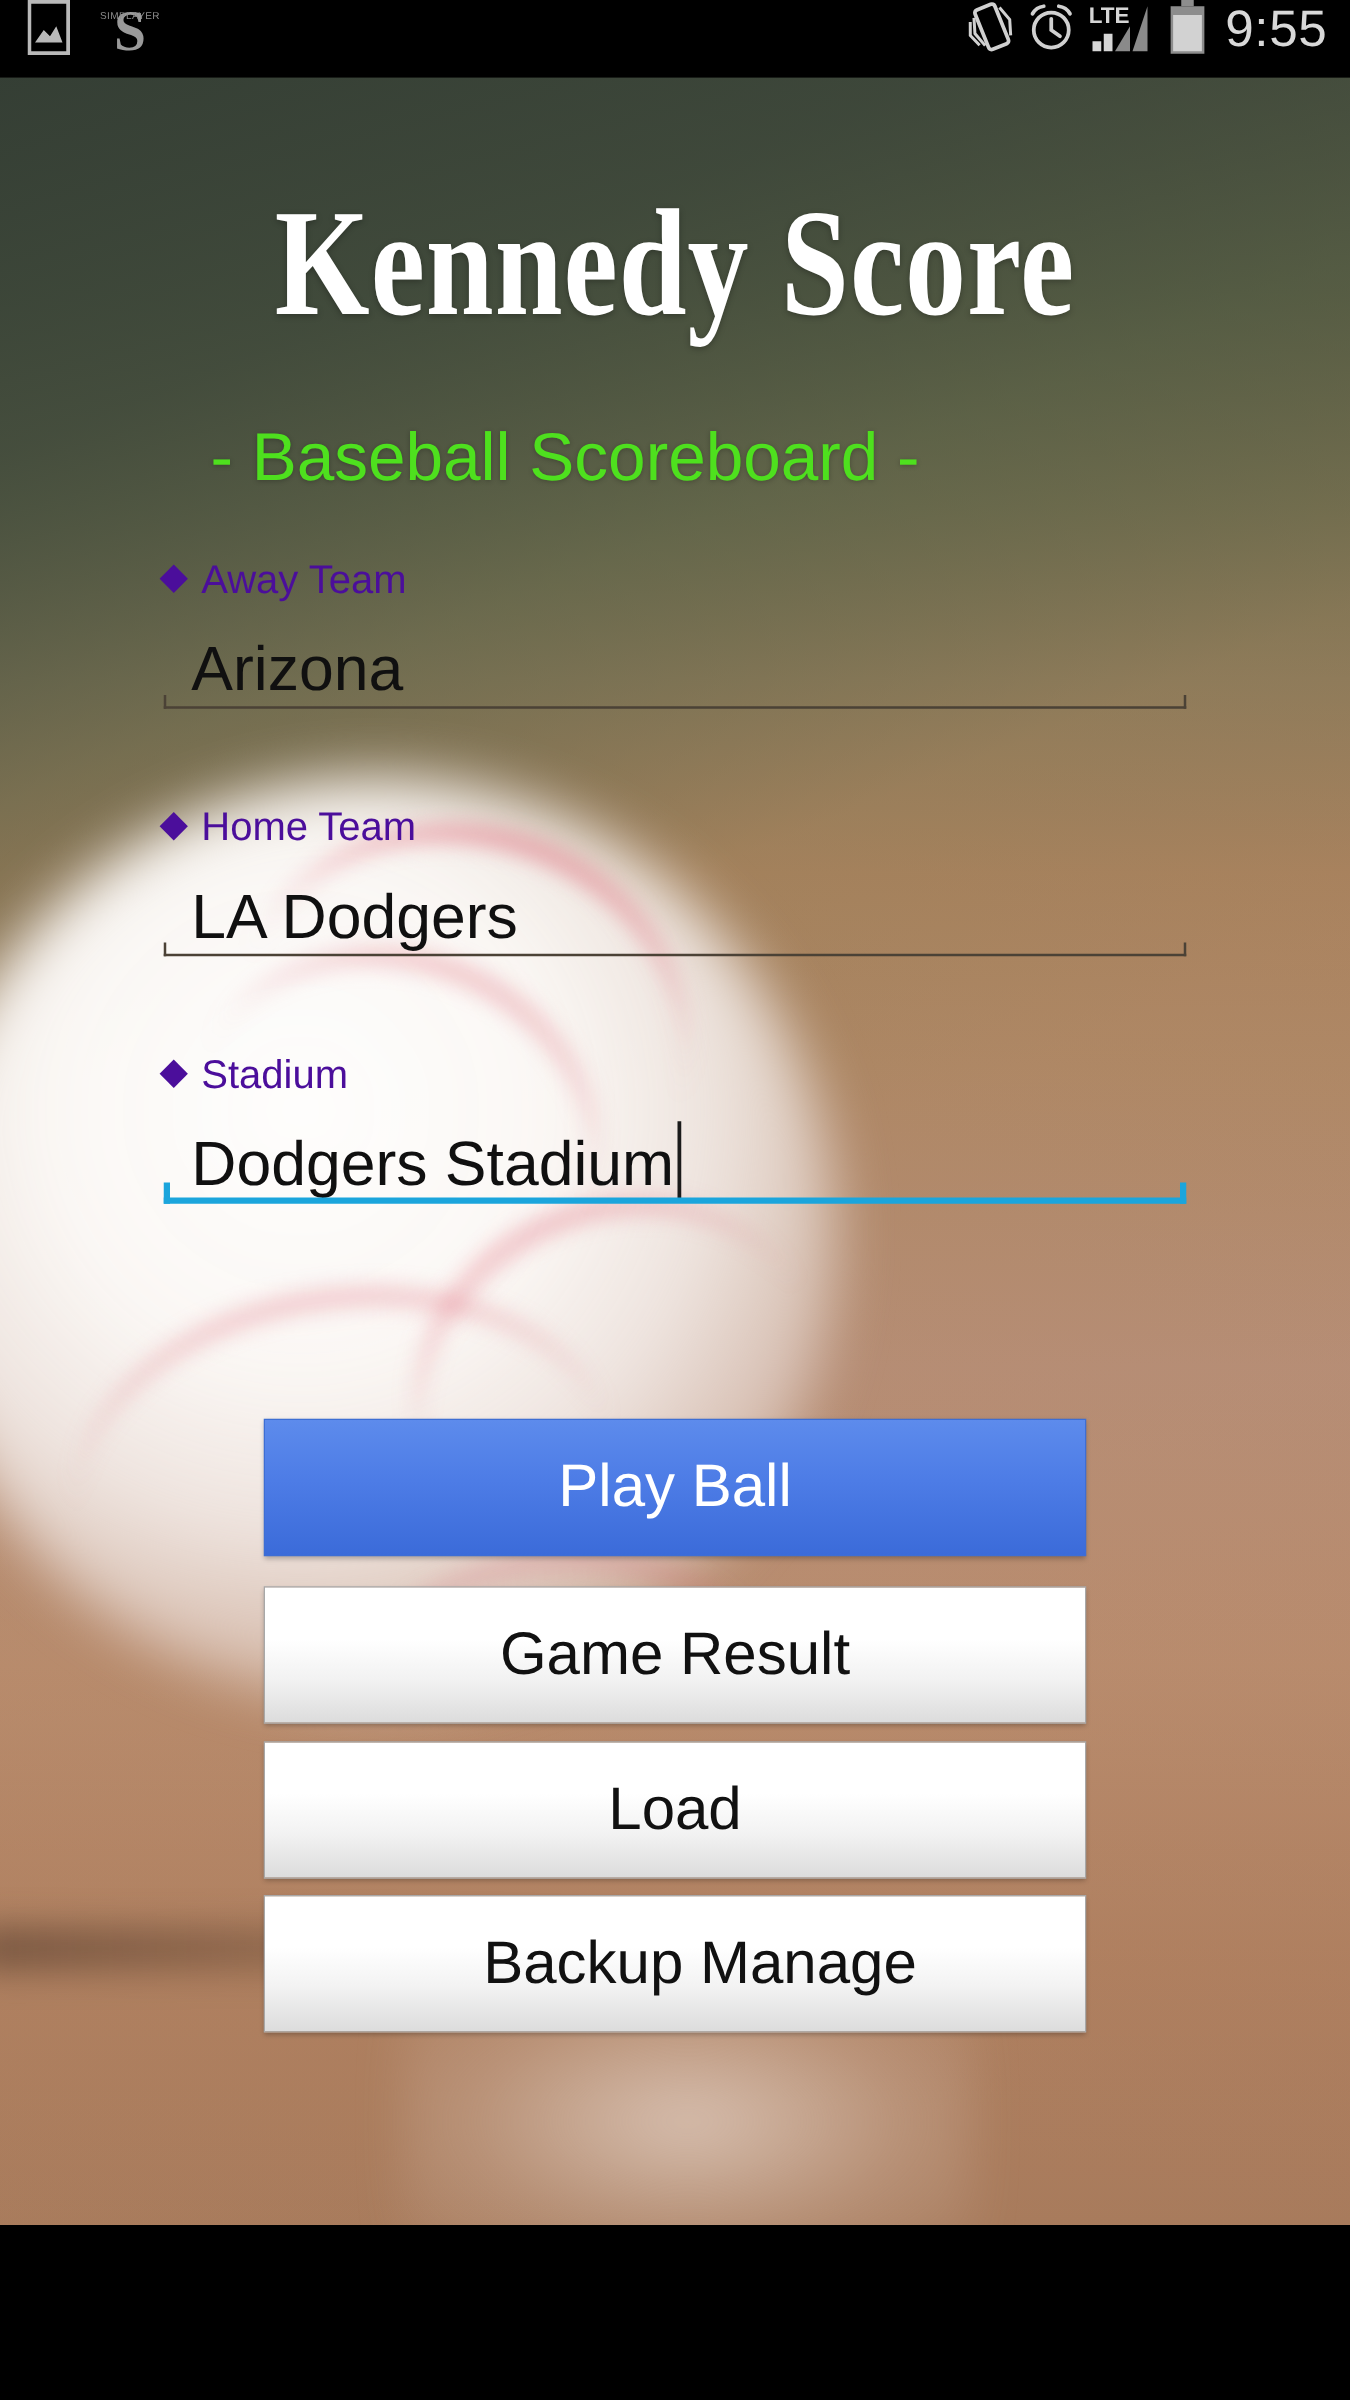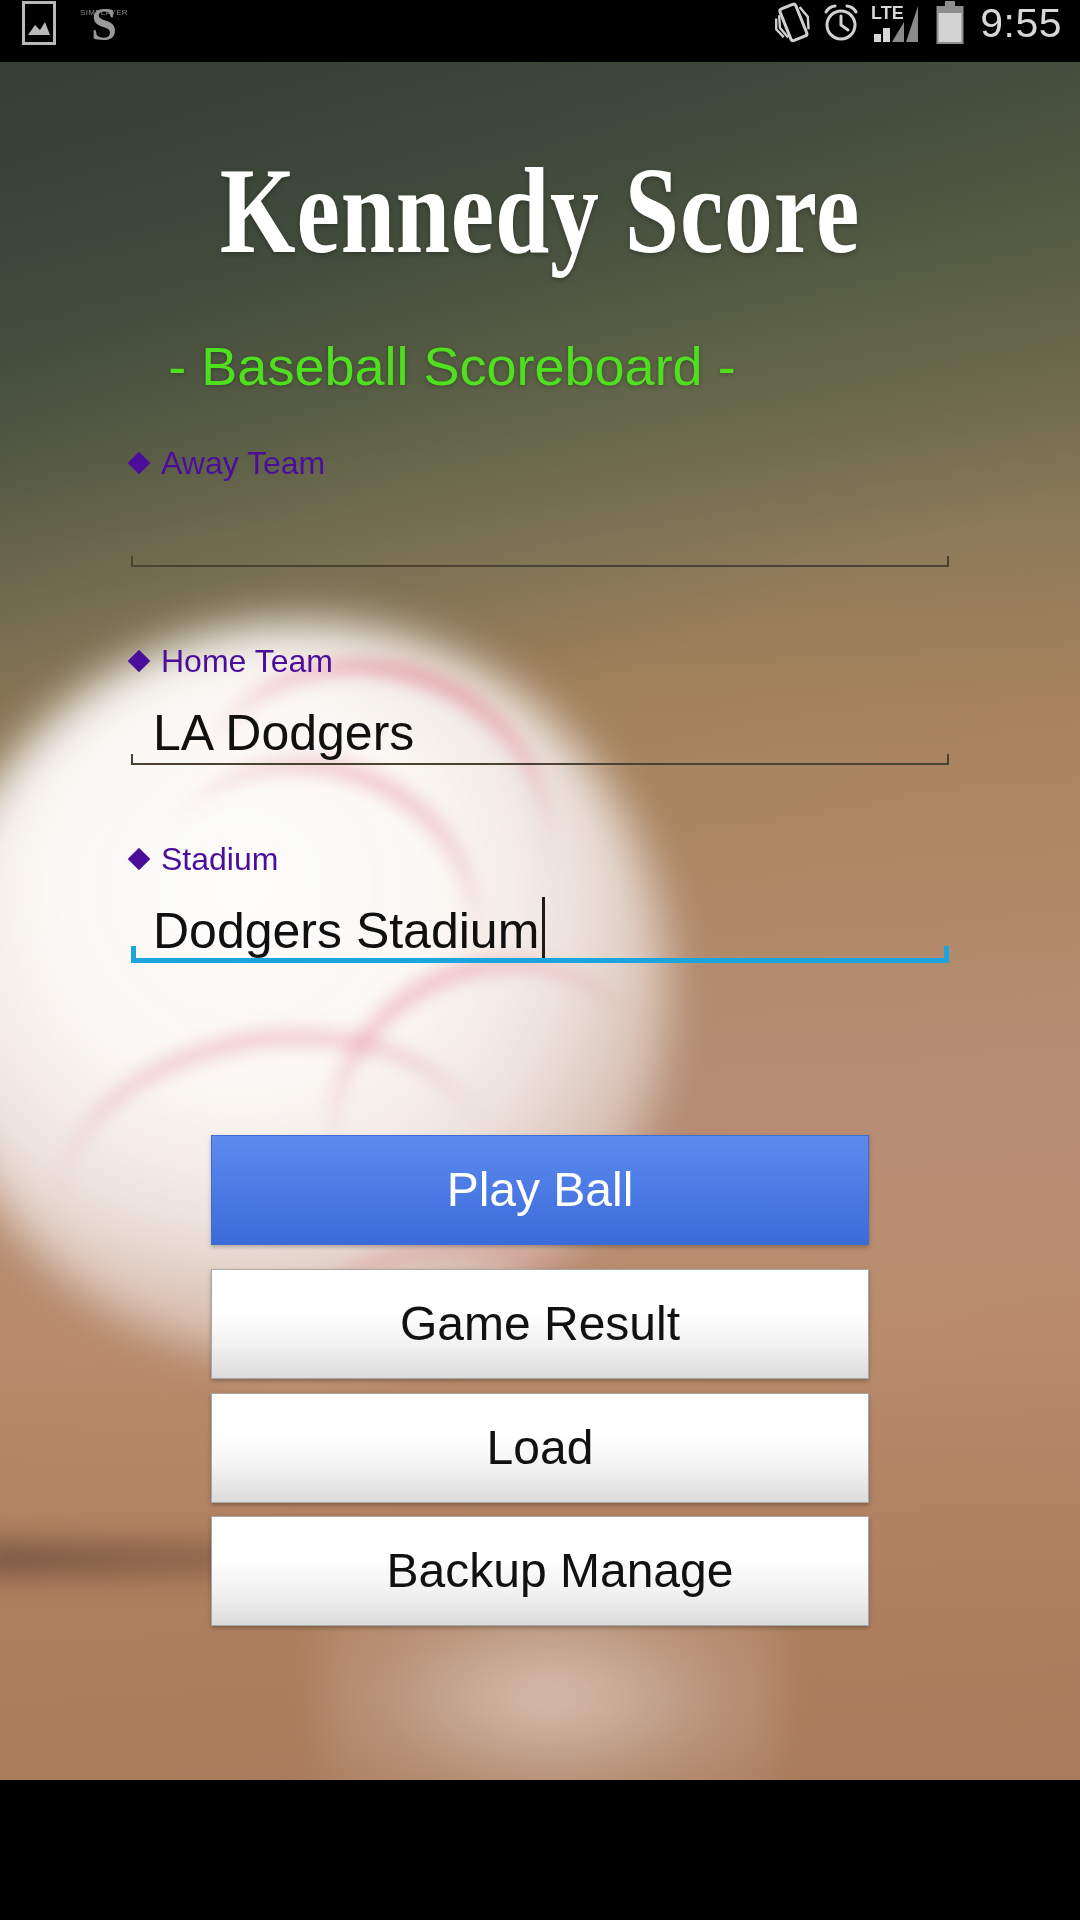--- a/index.html
+++ b/index.html
@@ -270,20 +270,21 @@
 
       <div id="app-title">Kennedy Score</div>
       <div id="app-subtitle">- Baseball Scoreboard -</div>
 
       <div class="field-group" style="top:385px;">
         <div class="field-label">
           <span class="diamond-bullet"></span>
           <span>Away Team</span>
         </div>
         <div class="field-input-wrap">
+          <span class="field-value">Arizona</span>
           <span class="field-underline"></span>
         </div>
       </div>
 
       <div class="field-group" style="top:583px;">
         <div class="field-label">
           <span class="diamond-bullet"></span>
           <span>Home Team</span>
         </div>
         <div class="field-input-wrap">

